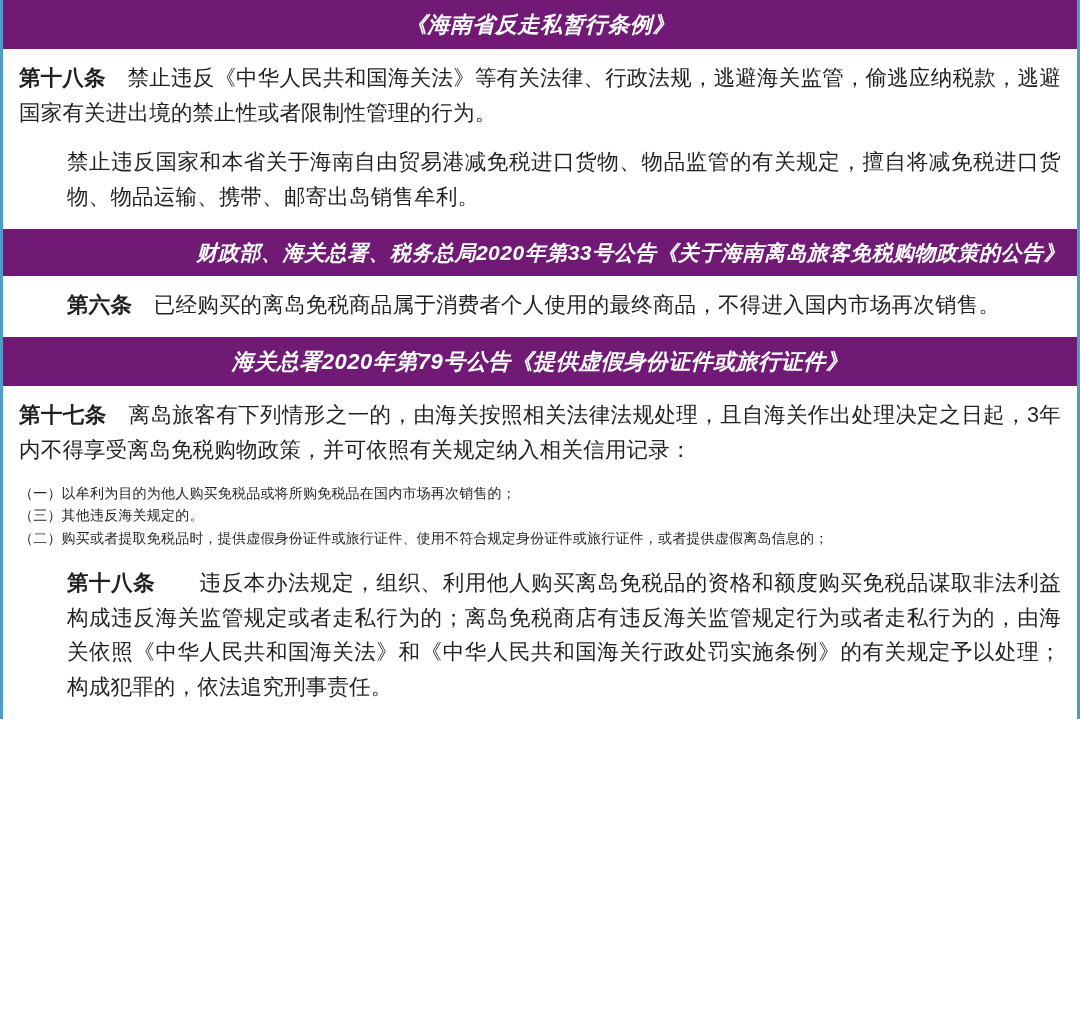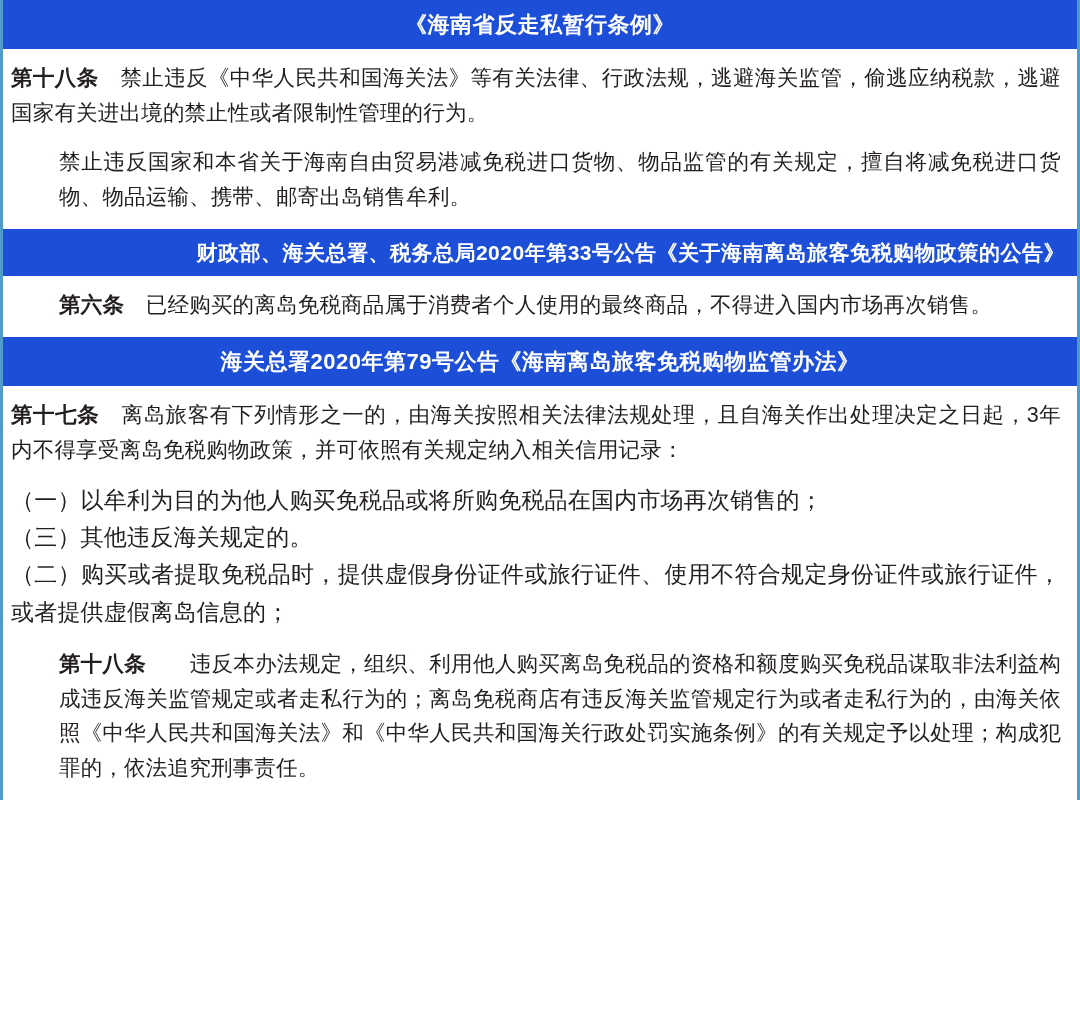--- a/index.html
+++ b/index.html
@@ -20,57 +20,58 @@
   }
   .section {
     border-left: 3px solid #4f9bc9;
     border-right: 3px solid #4f9bc9;
     box-sizing: border-box;
   }
   .section.first {
     border-top: 0;
   }
   .header-bar {
-    background: #1d4ed8;
+    background: #701a75;
     color: #ffffff;
     font-weight: bold;
     font-size: 22px;
     line-height: 1.6;
     text-align: center;
     padding: 7px 12px;
     letter-spacing: 0.5px;
     box-sizing: border-box;
+    font-style: italic;
   }
   .header-bar.small {
     font-size: 21px;
     text-align: right;
     padding-left: 16px;
   }
   .body-block {
-    padding: 12px 16px 14px 8px;
+    padding: 12px 16px 14px 16px;
     box-sizing: border-box;
   }
   p.para {
     margin: 0 0 14px 0;
     font-size: 21.5px;
     line-height: 1.62;
     text-align: justify;
     text-justify: inter-ideograph;
     letter-spacing: 0.2px;
   }
   p.para:last-child {
     margin-bottom: 0;
     margin-left: 48px;
   }
   .art {
     font-weight: bold;
   }
   .listline {
     margin: 0;
-    font-size: 23px;
+    font-size: 14px;
     line-height: 1.62;
     text-align: justify;
     text-justify: inter-ideograph;
     letter-spacing: 0.2px;
   }
   .list-group {
     margin: 0 0 16px 0;
   }
 </style>
 </head>
@@ -87,21 +88,21 @@
   </div>
 
   <div class="section">
     <div class="header-bar small">财政部、海关总署、税务总局2020年第33号公告《关于海南离岛旅客免税购物政策的公告》</div>
     <div class="body-block">
       <p class="para"><span class="art">第六条</span><span>　已经购买的离岛免税商品属于消费者个人使用的最终商品，不得进入国内市场再次销售。</span></p>
     </div>
   </div>
 
   <div class="section">
-    <div class="header-bar">海关总署2020年第79号公告《海南离岛旅客免税购物监管办法》</div>
+    <div class="header-bar">海关总署2020年第79号公告《提供虚假身份证件或旅行证件》</div>
     <div class="body-block">
       <p class="para"><span class="art">第十七条</span><span>　离岛旅客有下列情形之一的，由海关按照相关法律法规处理，且自海关作出处理决定之日起，3年内不得享受离岛免税购物政策，并可依照有关规定纳入相关信用记录：</span></p>
       <div class="list-group">
         <p class="listline">（一）以牟利为目的为他人购买免税品或将所购免税品在国内市场再次销售的；</p>
         <p class="listline">（三）其他违反海关规定的。</p>
         <p class="listline">（二）购买或者提取免税品时，提供虚假身份证件或旅行证件、使用不符合规定身份证件或旅行证件，或者提供虚假离岛信息的；</p>
       </div>
       <p class="para"><span class="art">第十八条</span><span>　　违反本办法规定，组织、利用他人购买离岛免税品的资格和额度购买免税品谋取非法利益构成违反海关监管规定或者走私行为的；离岛免税商店有违反海关监管规定行为或者走私行为的，由海关依照《中华人民共和国海关法》和《中华人民共和国海关行政处罚实施条例》的有关规定予以处理；构成犯罪的，依法追究刑事责任。</span></p>
     </div>
   </div>

